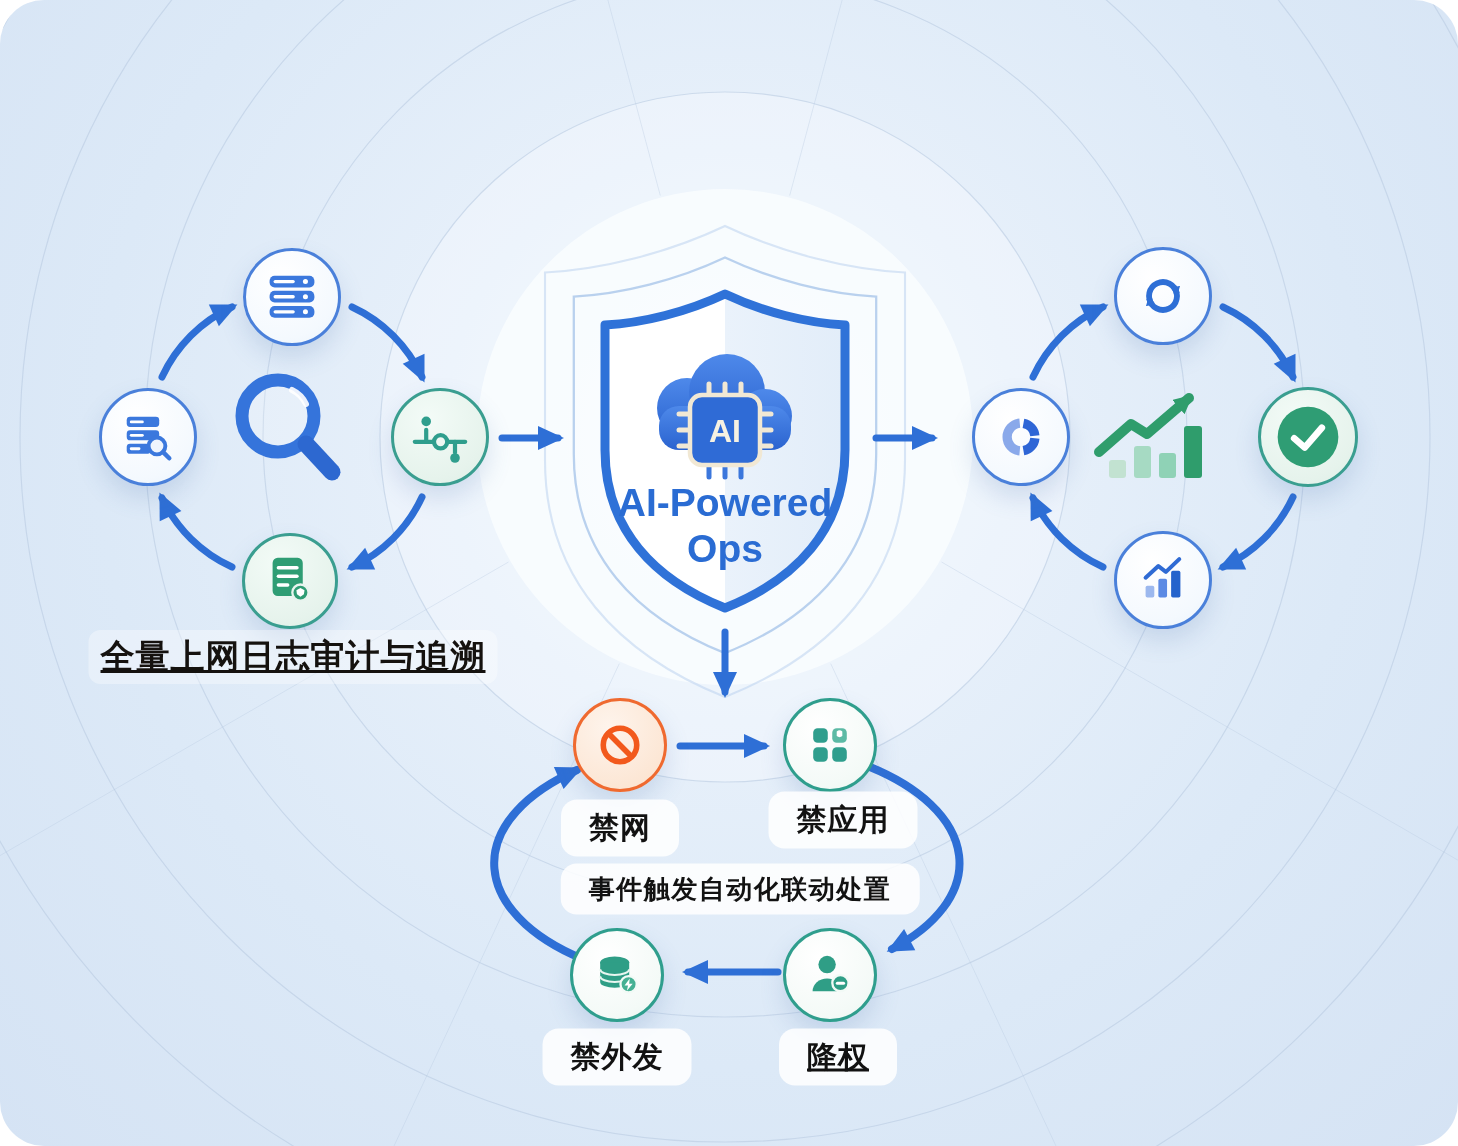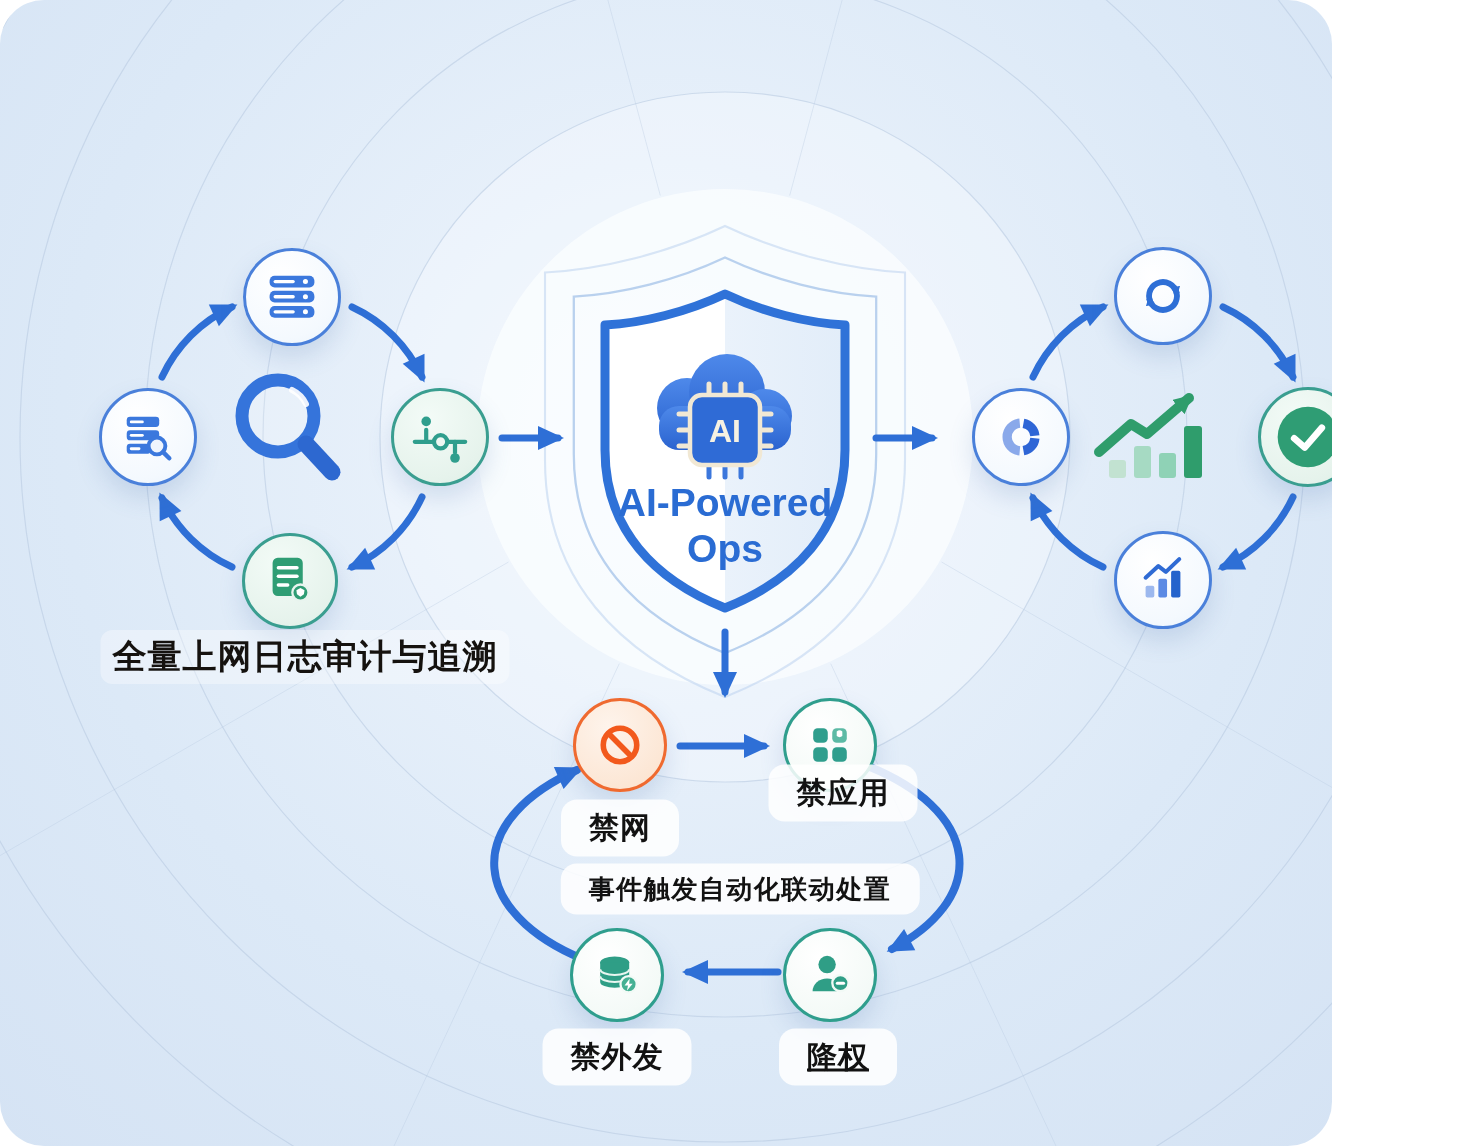--- a/index.html
+++ b/index.html
@@ -1,18 +1,18 @@
 <!DOCTYPE html>
 <html><head>
 <meta charset="utf-8">
 <style>
   html,body{margin:0;padding:0;background:#ffffff;}
   body{font-family:"Liberation Sans","DejaVu Sans",sans-serif;}
   #canvas{
-    position:relative;width:1332px;height:1146px;overflow:hidden;border-radius:44px;
+    position:relative;width:1458px;height:1146px;overflow:hidden;border-radius:44px;
     background:radial-gradient(circle at 50% 38%, #f3f8fd 0%, #e7f0fa 28%, #dce9f7 62%, #d5e3f4 100%);
   }
   svg{display:block;}
   .overlay{position:absolute;left:0;top:0;width:1458px;height:1146px;}
   .node{
     position:absolute;border-radius:50%;display:flex;align-items:center;justify-content:center;
     transform:translate(-50%,-50%);box-shadow:0 12px 24px rgba(70,110,170,.18);
   }
   .node-blue{background:radial-gradient(circle at 38% 30%, #ffffff 0%, #f4f9fe 70%, #e9f2fb 100%);border:3px solid #4a80da;}
   .node-mint{background:radial-gradient(circle at 38% 30%, #f3fbf7 0%, #e6f3ec 70%, #dceee6 100%);border:3px solid #3a9e90;}
@@ -207,21 +207,21 @@
       <g stroke="#ffffff" stroke-width="6" stroke-linecap="round">
           <line x1="30" y1="27" x2="62" y2="27"></line>
           <line x1="30" y1="42" x2="62" y2="42"></line>
           <line x1="30" y1="57" x2="46" y2="57"></line>
         </g>
       <circle cx="68" cy="70" r="14" fill="#2f9d74" stroke="#e8f4ee" stroke-width="4"></circle>
       <path d="M 68,62 L 75,66 L 74,73 L 68,77 L 62,73 L 61,66 Z" fill="#ffffff"></path>
     </svg>
   </div>
 
-  <div class="cycle-caption" style="left:305px;top:657px;">全量上网日志审计与追溯</div>
+  <div class="cycle-caption" style="left:293px;top:657px;text-decoration:underline;">全量上网日志审计与追溯</div>
 
   <div class="node node-blue" style="left:1163px;top:296px;width:92px;height:92px;">
     <svg width="58" height="58" viewBox="0 0 100 100">
       <defs>
         <marker id="ahs" markerUnits="userSpaceOnUse" markerWidth="22" markerHeight="20" refX="12" refY="8" orient="auto">
           <path d="M0,0 L16,8 L0,16 Z" fill="#2e6fd6"></path>
         </marker>
       </defs>
       <g fill="none" stroke="#2e6fd6" stroke-width="10">
         <path d="M 31.6,65.4 A 24,24 0 1 1 73.6,45.8" marker-end="url(#ahs)"></path>
@@ -283,21 +283,21 @@
     <svg width="56" height="56" viewBox="0 0 100 100">
       <rect x="20" y="20" width="26" height="26" rx="8" fill="#2f9e8d"></rect>
       <rect x="54" y="20" width="26" height="26" rx="8" fill="#5cbaa5"></rect>
       <path d="M 62,26 q 5,-5 10,0 l 0,8 q -5,4 -10,0 Z" fill="#ffffff"></path>
       <rect x="20" y="54" width="26" height="26" rx="8" fill="#2f9e8d"></rect>
       <rect x="54" y="54" width="26" height="26" rx="8" fill="#2f9e8d"></rect>
     </svg>
   </div>
 
   <div class="pill node-label" style="left:620px;top:828px;">禁网</div>
-  <div class="pill node-label" style="left:843px;top:793px;">禁应用</div>
+  <div class="pill node-label" style="left:843px;top:820px;">禁应用</div>
 
   <div class="pill bottom-caption" style="left:740px;top:889px;">事件触发自动化联动处置</div>
 
   <div class="node node-mintwhite" style="left:617px;top:975px;width:88px;height:88px;">
     <svg width="58" height="58" viewBox="0 0 100 100">
       <ellipse cx="46" cy="28" rx="25" ry="10" fill="#2f9e86"></ellipse>
       <path d="M 21,28 L 21,62 A 25,10 0 0 0 71,62 L 71,28 Z" fill="#2f9e86"></path>
       <path d="M 21,40 A 25,10 0 0 0 71,40" fill="none" stroke="#e8f6f0" stroke-width="3.5"></path>
       <path d="M 21,52 A 25,10 0 0 0 71,52" fill="none" stroke="#e8f6f0" stroke-width="3.5"></path>
       <circle cx="70" cy="66" r="14" fill="#45b093" stroke="#f2faf6" stroke-width="4"></circle>

